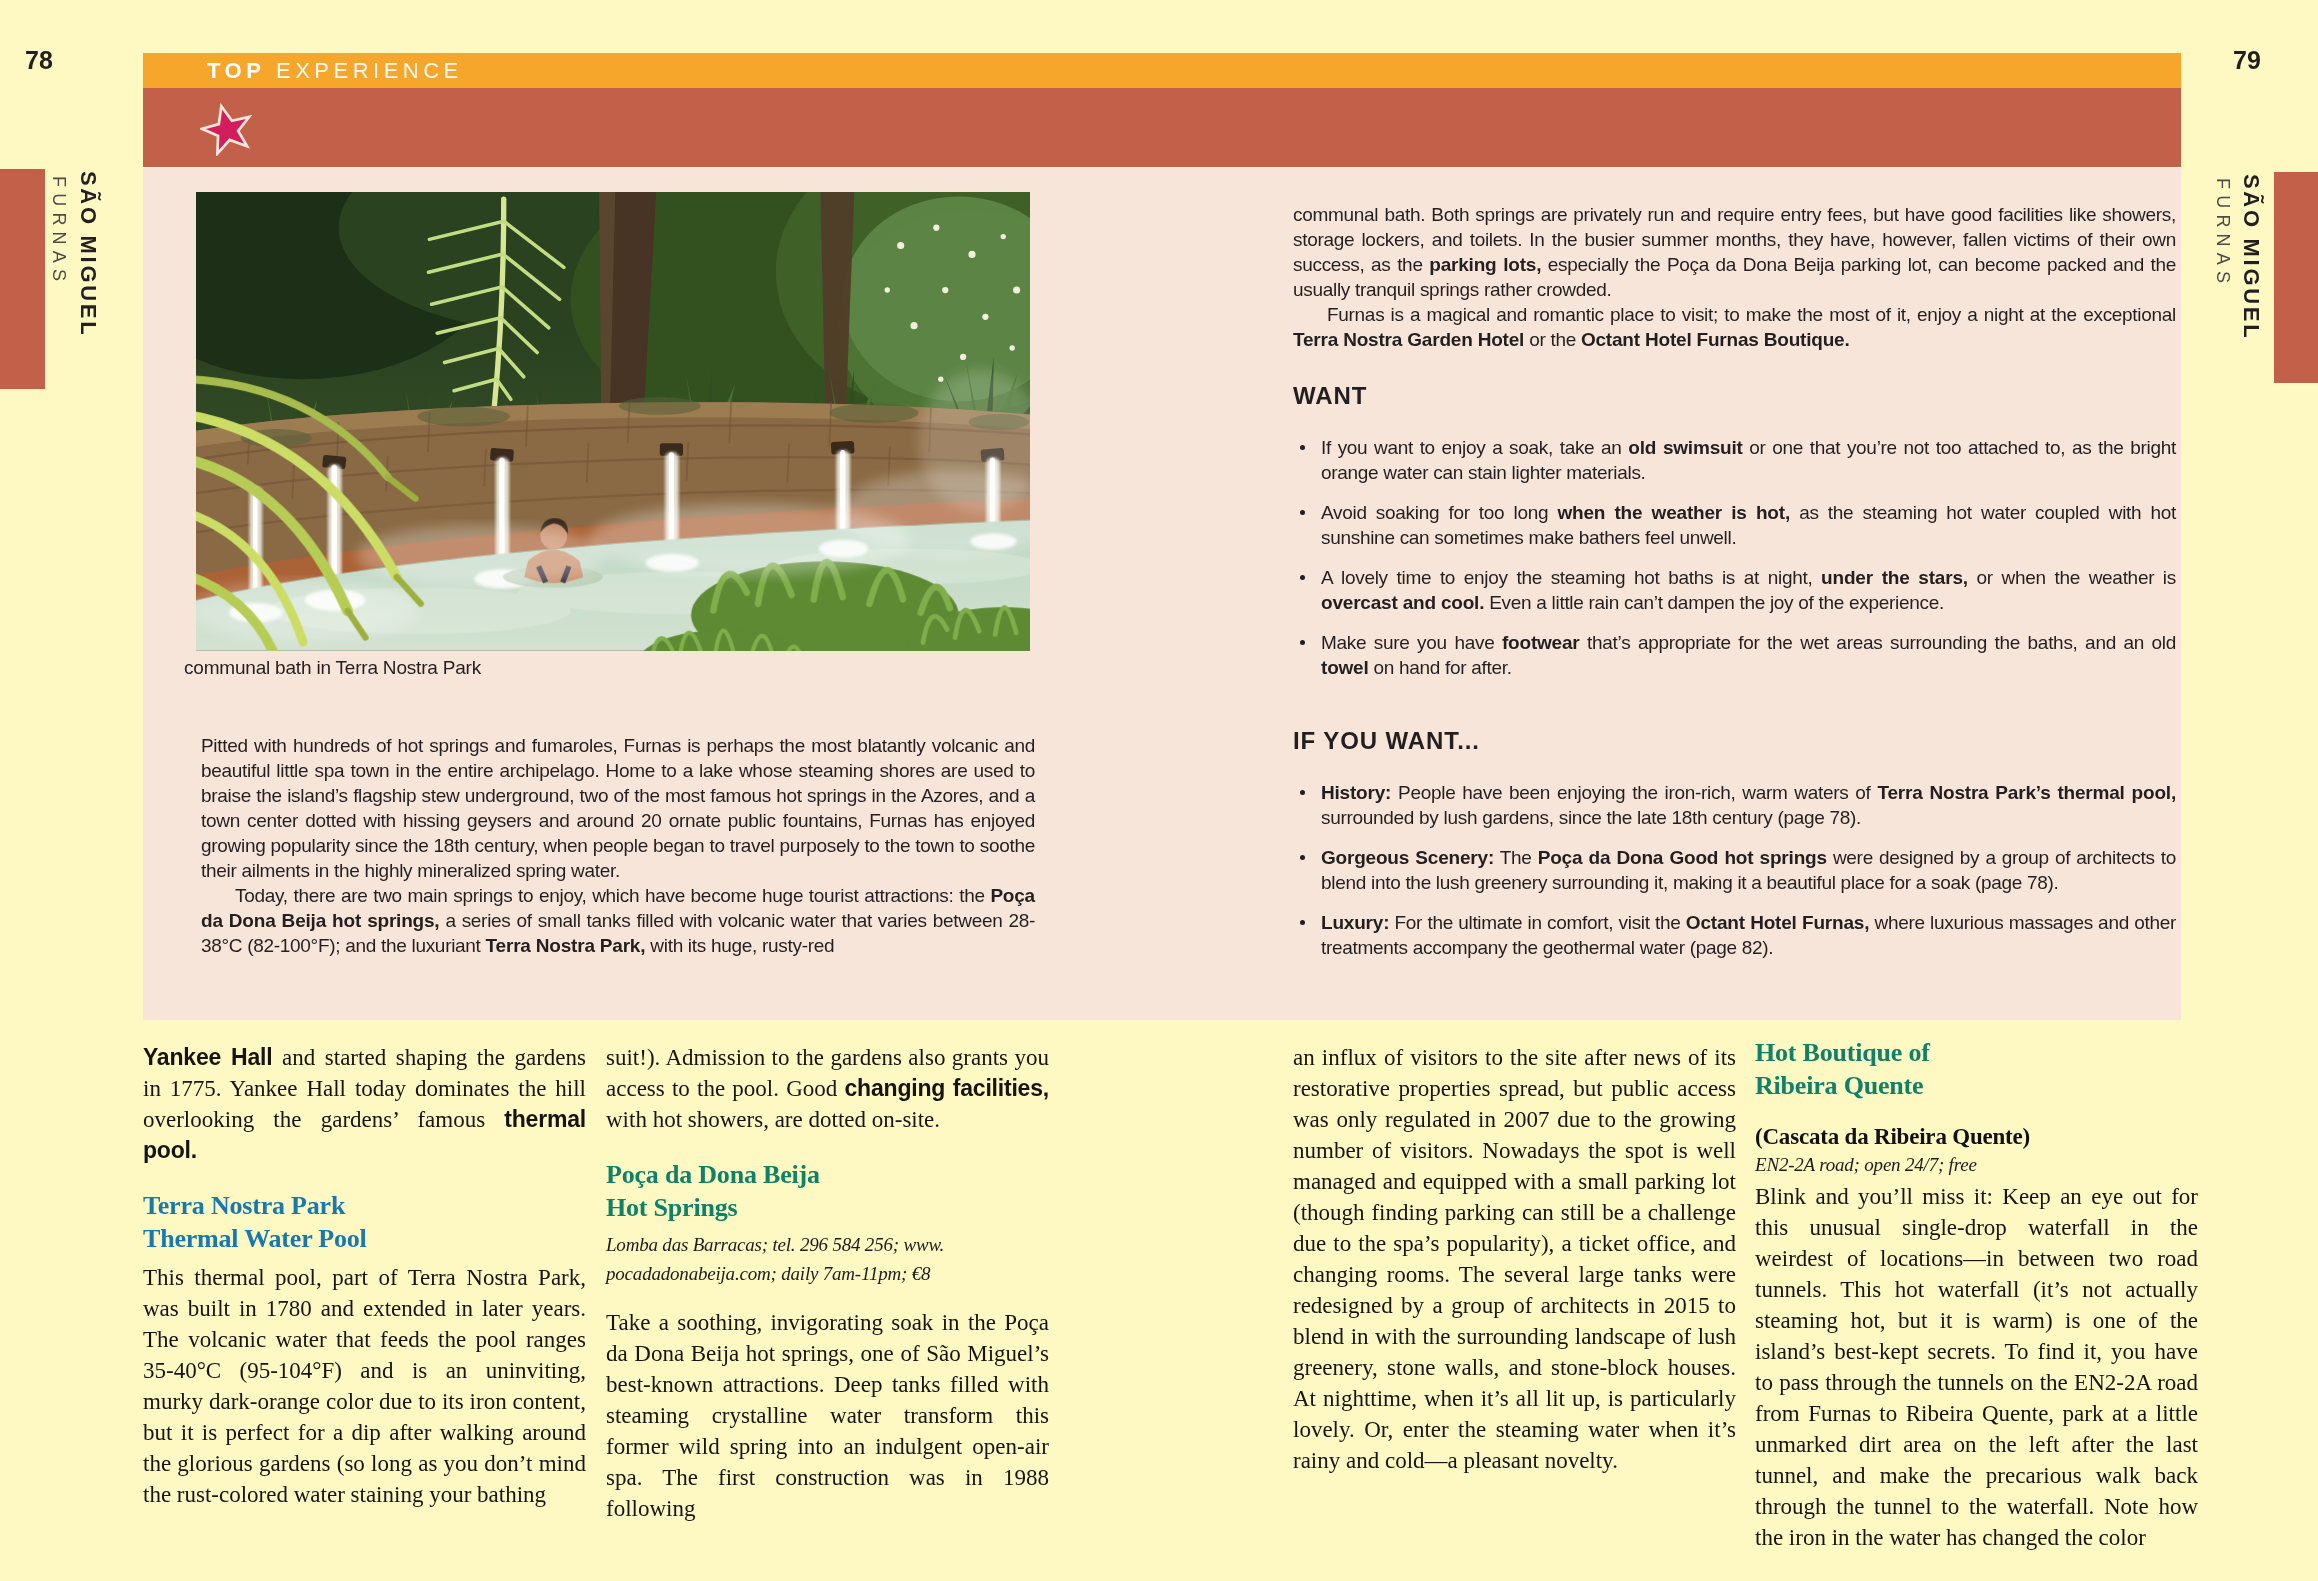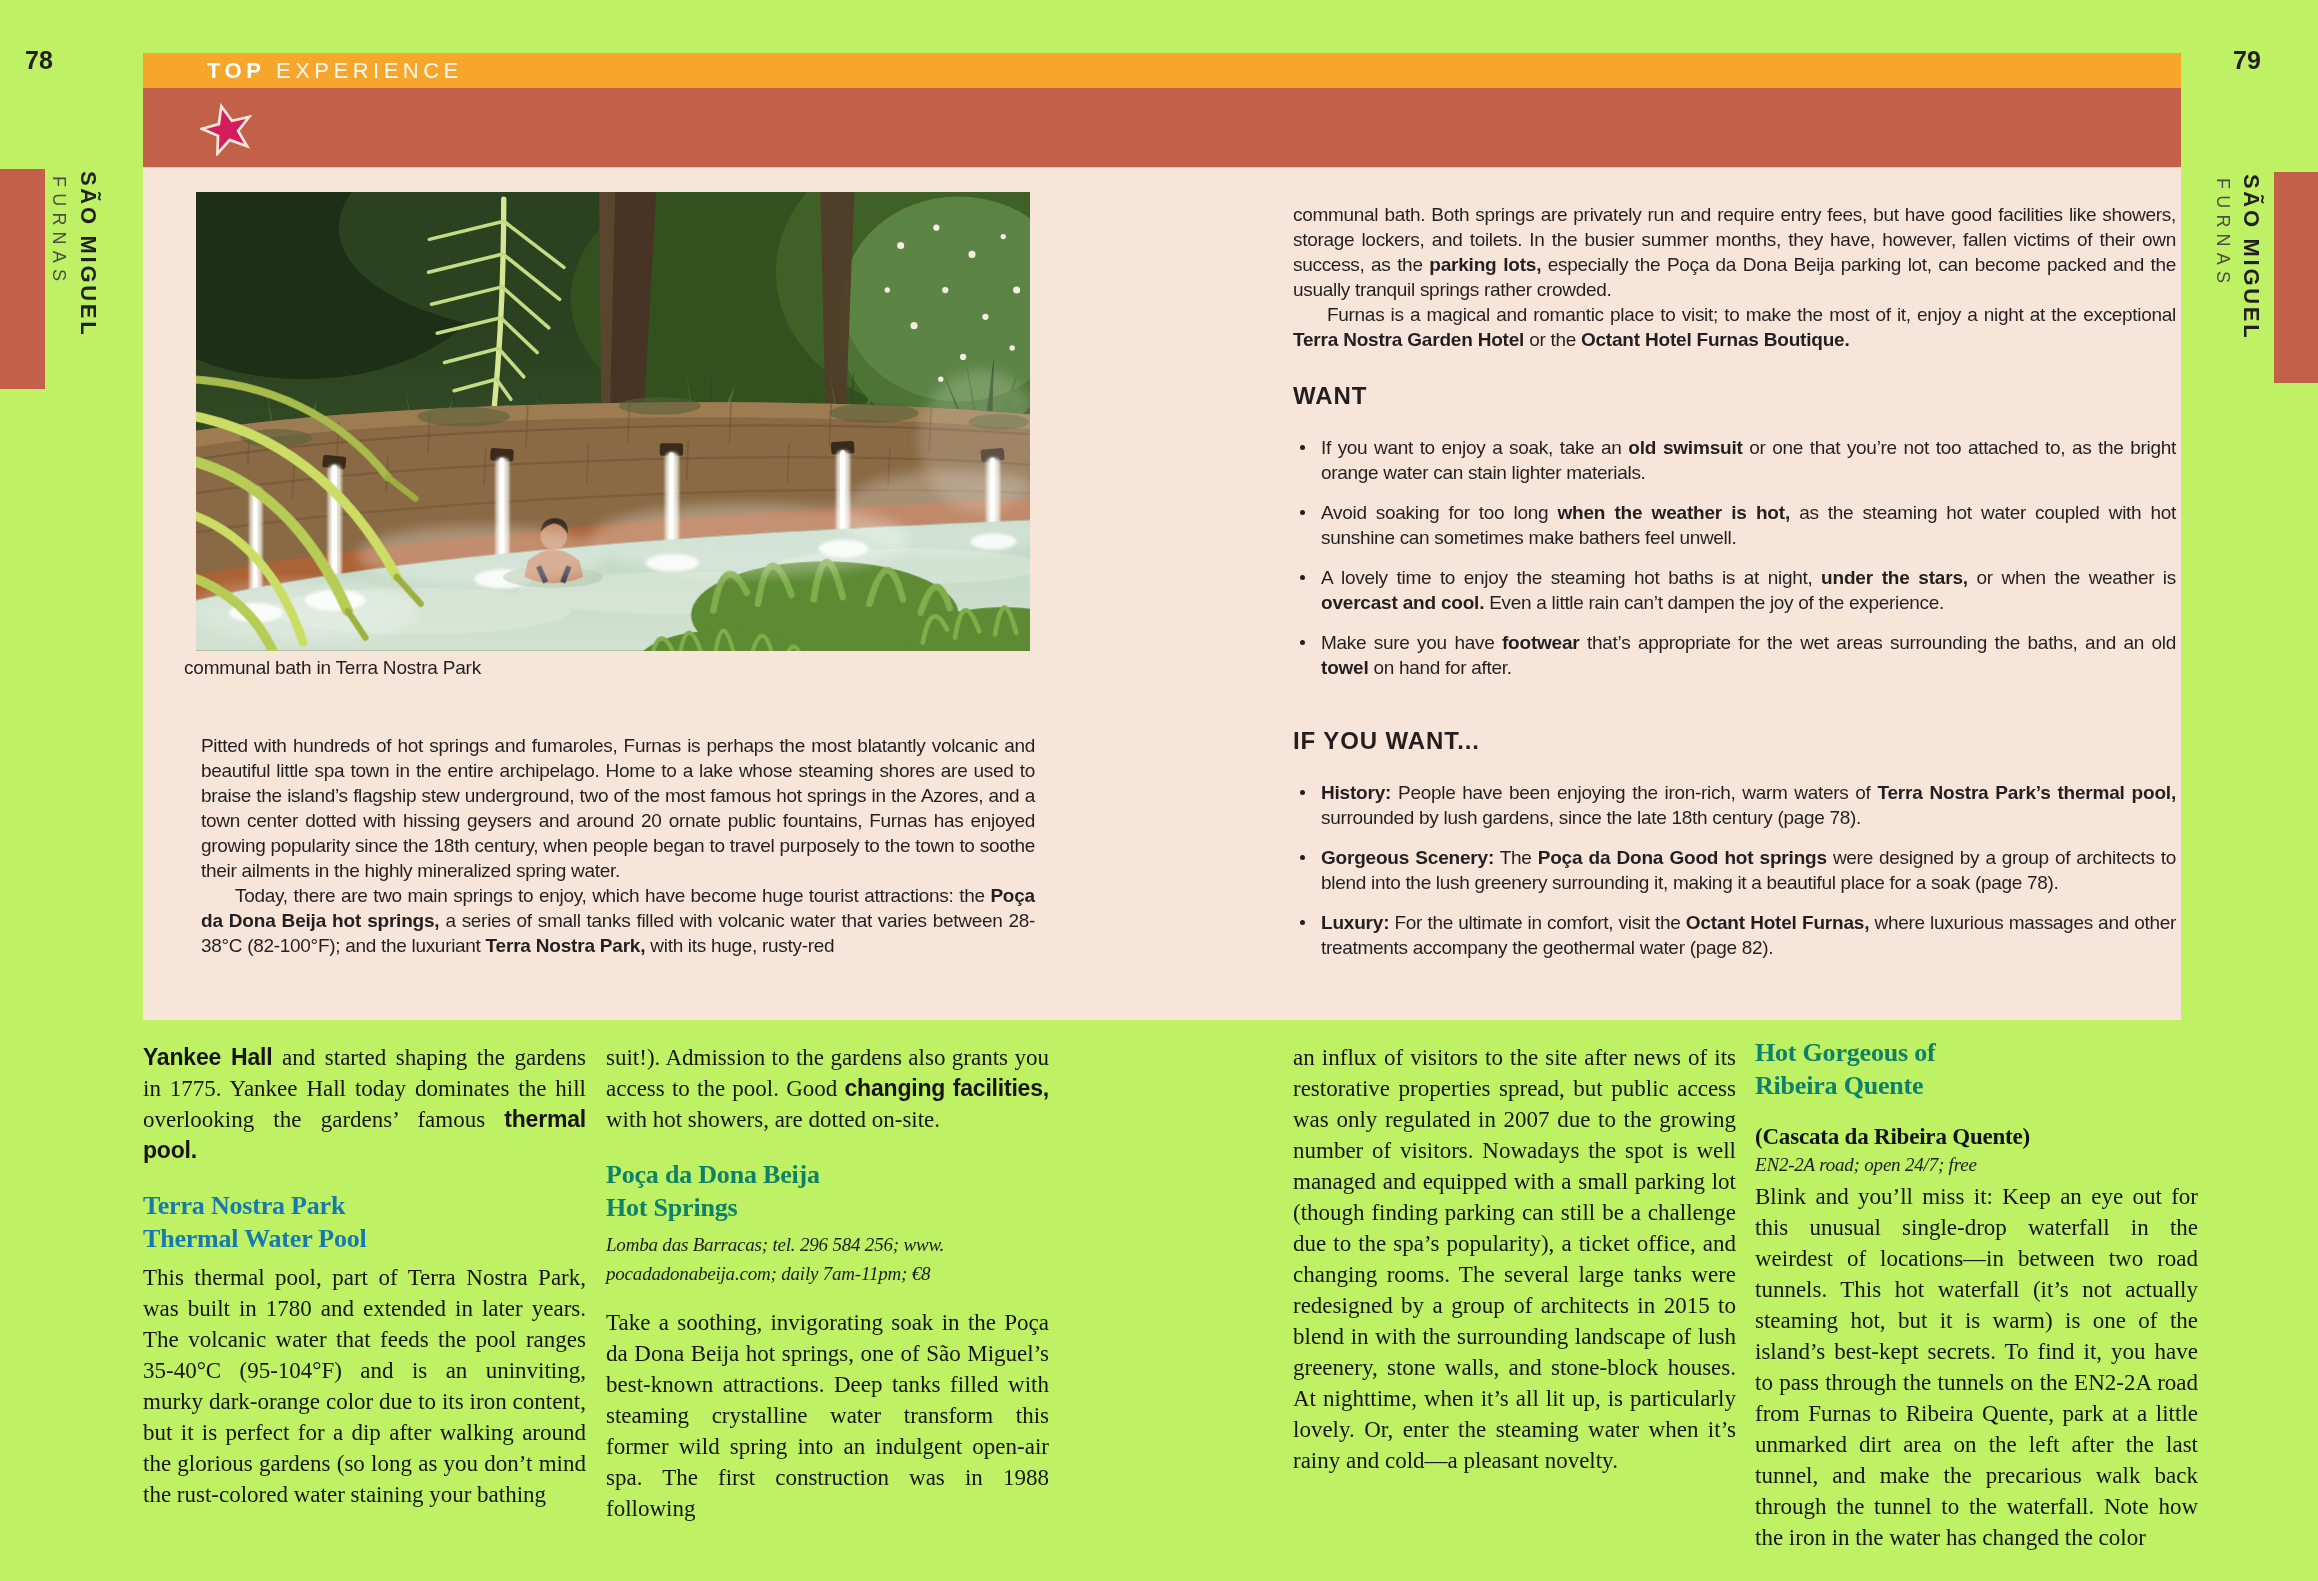--- a/index.html
+++ b/index.html
@@ -1,16 +1,16 @@
 <!DOCTYPE html>
 <html style="font-size:14.3px"><head>
 <meta charset="utf-8">
 <style>
   html,body{margin:0;padding:0;background:#ffffff;}
-  #spread{position:relative;width:2319px;height:1581px;background:#bef264;overflow:hidden;
+  #spread{position:relative;width:2319px;height:1581px;background:#fef9c3;overflow:hidden;
           font-family:"Liberation Sans",sans-serif;color:#231f20;}
   .abs{position:absolute;}
 
   
   .band-yellow{background:#f7a62c;}
   .band-red{background:#c2604a;}
   .kicker{color:#ffffff;font-size:22px;letter-spacing:4.5px;line-height:36px;padding-left:64px;}
   .kicker b{font-weight:700;}
   .kicker span{font-weight:400;opacity:.95;}
   .spread-title{color:#ffffff;font-weight:700;font-size:41px;line-height:79px;letter-spacing:0.4px;}
@@ -331,21 +331,21 @@
     </div>
     <p style="margin-top:19px;">Take a soothing, invigorating soak in the Poça da Dona Beija hot springs, one of São Miguel’s best-known attractions. Deep tanks filled with steaming crystalline water transform this former wild spring into an indulgent open-air spa. The first construction was in 1988 following</p>
   </div>
 
   <div class="abs serif-body" style="left:1293px;top:1042px;width:443px;">
     <p>an influx of visitors to the site after news of its restorative properties spread, but public access was only regulated in 2007 due to the growing number of visitors. Nowadays the spot is well managed and equipped with a small parking lot (though finding parking can still be a challenge due to the spa’s popularity), a ticket office, and changing rooms. The several large tanks were redesigned by a group of architects in 2015 to blend in with the surrounding landscape of lush greenery, stone walls, and stone-block houses. At nighttime, when it’s all lit up, is particularly lovely. Or, enter the steaming water when it’s rainy and cold—a pleasant novelty.</p>
   </div>
 
   <div class="abs serif-body" style="left:1755px;top:1036px;width:443px;">
     <div class="colhead green">
-      <div>Hot Gorgeous of</div>
+      <div>Hot Boutique of</div>
       <div>Ribeira Quente</div>
     </div>
     <div class="subhead" style="margin-top:20px;">(Cascata da Ribeira Quente)</div>
     <div class="detail">
       <div>EN2-2A road; open 24/7; free</div>
     </div>
     <p style="margin-top:1.8px;">Blink and you’ll miss it: Keep an eye out for this unusual single-drop waterfall in the weirdest of locations—in between two road tunnels. This hot waterfall (it’s not actually steaming hot, but it is warm) is one of the island’s best-kept secrets. To find it, you have to pass through the tunnels on the EN2-2A road from Furnas to Ribeira Quente, park at a little unmarked dirt area on the left after the last tunnel, and make the precarious walk back through the tunnel to the waterfall. Note how the iron in the water has changed the color</p>
   </div>
 
 </div>

